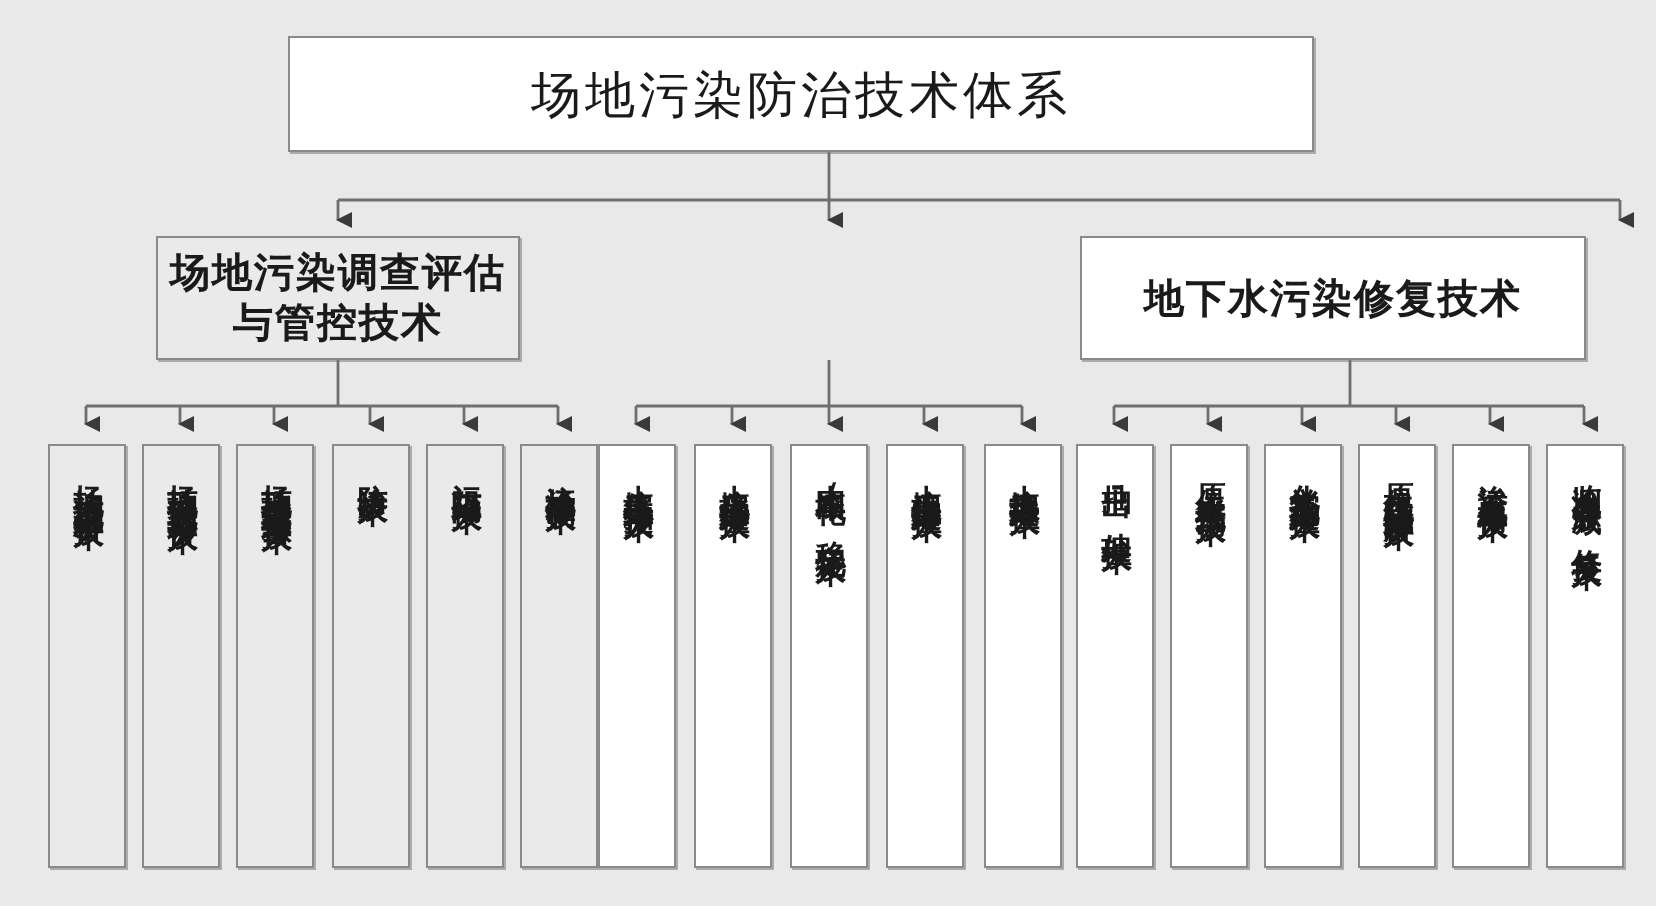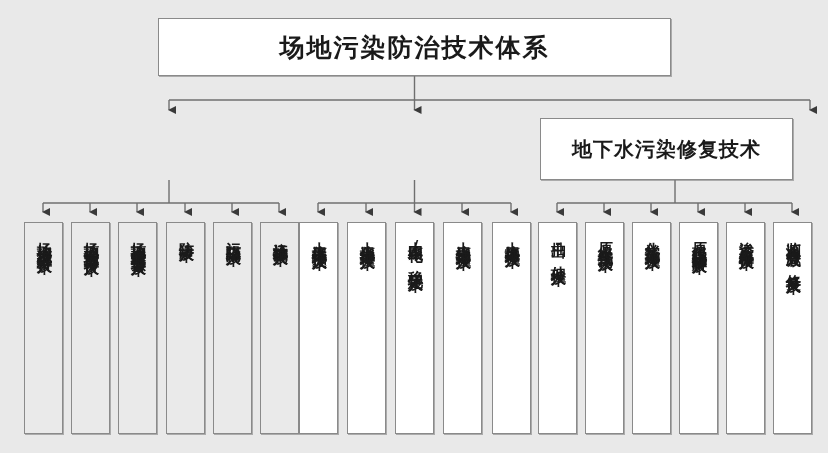--- a/index.html
+++ b/index.html
@@ -38,26 +38,26 @@
     display: flex;
     align-items: center;
     justify-content: center;
     color: #1a1a1a;
   }
   .box.white { background: #ffffff; }
   .box.gray  { background: #eaeaea; }
 
   
   #root-box {
-    left: 158px;
+    left: 144px;
     top: 18px;
     width: 513px;
     height: 58px;
     font-size: 25px;
-    font-weight: bold;
+    font-weight: normal;
     letter-spacing: 2px;
   }
   
   .lvl2 {
     font-size: 20px;
     font-weight: bold;
     text-align: center;
     line-height: 1.25;
     letter-spacing: 1px;
     padding: 0 6px;
@@ -129,20 +129,23 @@
       <path d="M698,203 L698,212" marker-end="url(#arrow)"></path>
       <path d="M745,203 L745,212" marker-end="url(#arrow)"></path>
       <path d="M792,203 L792,212" marker-end="url(#arrow)"></path>
     </g>
   </svg>
 
   <div class="box white" id="root-box">
     <span>场地污染防治技术体系</span>
   </div>
 
+  <div class="box gray lvl2" id="lvl2-0">
+    <span>场地污染调查评估与管控技术</span>
+  </div>
   <div class="box white lvl2" id="lvl2-2">
     <span>地下水污染修复技术</span>
   </div>
 
   <div class="box gray leaf" style="left:24px;  width:39px;">
     <span class="vtext">场地污染机理分析技术</span>
   </div>
   <div class="box gray leaf" style="left:71px;  width:39px;">
     <span class="vtext">场地环境调查与评价技术</span>
   </div>

